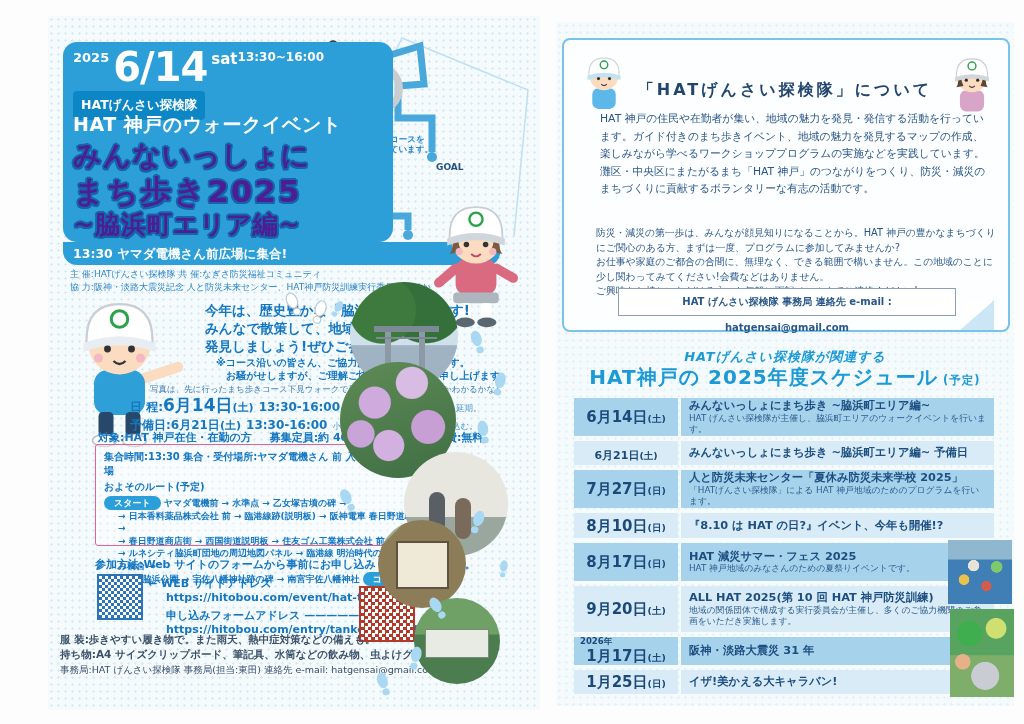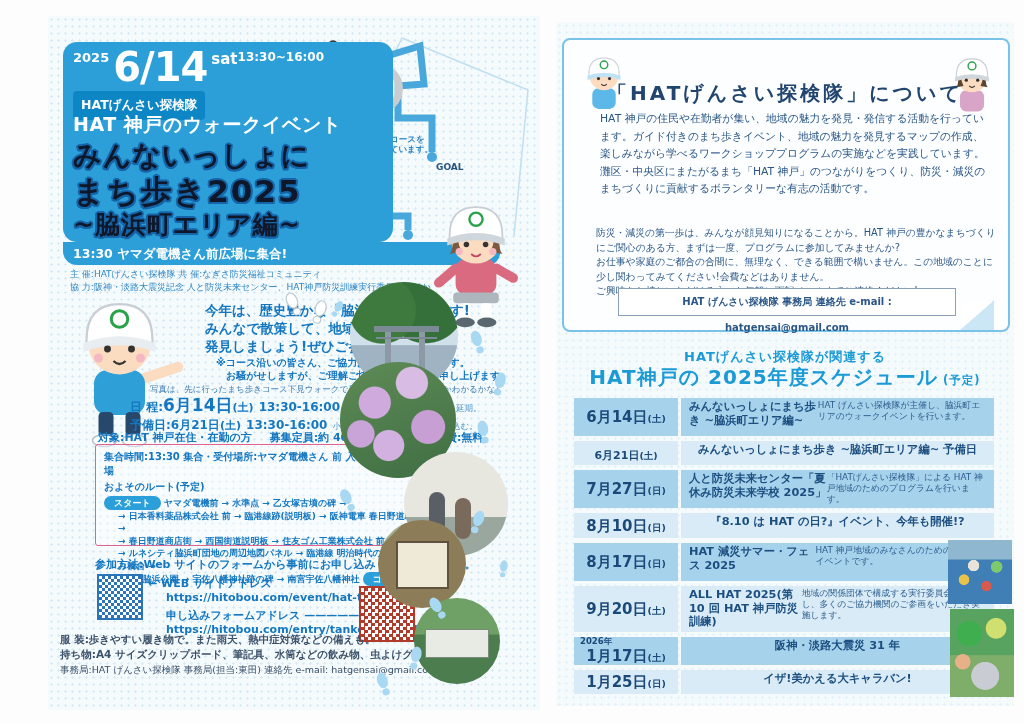--- a/index.html
+++ b/index.html
@@ -14,21 +14,21 @@
   .hdr{left:63px;top:42px;width:330px;height:200px;background:#2c9fd8;border-radius:14px;color:#fff;}
   .hdr-strip{left:63px;top:242px;width:437px;height:23px;background:#2c9fd8;border-radius:0 4px 12px 14px;color:#fff;font-size:12.5px;font-weight:bold;line-height:23px;padding-left:10px;box-sizing:border-box;}
   .hdr-daterow{left:10px;top:4px;display:flex;align-items:flex-start;gap:4px;}
   .hdr-year{font-size:13px;font-weight:bold;margin-top:4px;}
   .hdr-date{font-size:40px;font-weight:bold;line-height:42px;letter-spacing:-1px;}
   .hdr-daycol{display:flex;margin-top:4px;}
   .hdr-day{font-size:15px;font-weight:bold;}
   .hdr-time{font-size:12px;font-weight:bold;}
   .hdr-badge{left:10px;top:49px;background:#0d86c6;border-radius:4px;padding:6px 8px;font-size:12.5px;font-weight:bold;}
   .hdr-sub{left:10px;top:70px;font-size:19px;font-weight:bold;letter-spacing:0.5px;}
-  .outline{color:#0f172a;text-shadow:2px 0 #1565a8,-2px 0 #1565a8,0 2px #1565a8,0 -2px #1565a8,1.5px 1.5px #1565a8,-1.5px -1.5px #1565a8,1.5px -1.5px #1565a8,-1.5px 1.5px #1565a8;}
+  .outline{color:#4c1d95;text-shadow:2px 0 #1565a8,-2px 0 #1565a8,0 2px #1565a8,0 -2px #1565a8,1.5px 1.5px #1565a8,-1.5px -1.5px #1565a8,1.5px -1.5px #1565a8,-1.5px 1.5px #1565a8;}
   .hdr-t1{left:10px;top:95px;font-size:28px;font-weight:bold;letter-spacing:1px;}
   .hdr-t2{left:10px;top:129px;font-size:31px;font-weight:bold;letter-spacing:2px;}
   .hdr-t3{left:10px;top:166px;font-size:25px;font-weight:bold;letter-spacing:1px;}
 
   .credits{color:#2f86c4;font-size:9px;line-height:13px;}
   .c1{left:70px;top:268px;}
   .c2{left:70px;top:281px;}
 
   
   .intro{left:205px;top:301px;color:#1477c0;font-size:13.5px;font-weight:bold;line-height:18px;}
@@ -101,36 +101,36 @@
   .photo-parksign{left:414px;top:598px;width:86px;height:86px;background:linear-gradient(180deg,#6fa065 0 42%,#4c7d4e 43%);}
   .photo-parksign::before{content:"";position:absolute;left:13%;top:36%;width:72%;height:32%;background:#e8ebe4;border:1px solid #7a8a7a;}
 
   
   .fp{position:absolute;width:15px;fill:#a9d9f2;}
   .fp.small{width:11px;}
   .fp.white{fill:#ffffff;stroke:#b9c6cf;stroke-width:1.5px;}
 
   
   .aboutbox{left:562px;top:38px;width:448px;height:294px;border:2px solid #79c2e8;border-radius:8px;background:#fdfeff;box-sizing:border-box;}
-  .about-title{left:556px;top:80px;width:458px;text-align:center;color:#21456e;font-size:20px;font-weight:bold;letter-spacing:3px;}
+  .about-title{left:556px;top:80px;width:458px;text-align:center;color:#21456e;font-size:16px;font-weight:bold;letter-spacing:3px;}
   .about-body{left:600px;top:110px;width:394px;color:#2a5787;font-size:10.8px;line-height:17.5px;font-weight:500;}
   .recruit-title{left:556px;top:200px;width:458px;text-align:center;color:#1787cc;font-size:16px;font-weight:bold;letter-spacing:2px;}
   .recruit-p{left:596px;top:226px;width:402px;color:#2a5787;font-size:9.8px;line-height:14.5px;}
   .contactbox{left:618px;top:288px;width:336px;height:26px;border:1px solid #8aa0b8;background:#fff;color:#2a5787;font-size:10px;font-weight:bold;line-height:26px;text-align:center;}
   .curl{left:960px;top:300px;width:0;height:0;border-left:34px solid rgba(0,0,0,0);border-bottom:30px solid #cbe6f5;}
   .curl2{left:962px;top:302px;width:0;height:0;border-right:30px solid rgba(0,0,0,0);border-top:26px solid #ffffff;}
 
   
-  .sk{left:556px;top:348px;width:458px;text-align:center;color:#1b9ad6;font-size:13px;font-weight:bold;letter-spacing:1px;}
+  .sk{left:556px;top:348px;width:458px;text-align:center;color:#1b9ad6;font-size:13px;font-weight:bold;letter-spacing:1px;font-style:italic;}
   .st{left:556px;top:364px;width:458px;text-align:center;color:#1b9ad6;font-size:20px;font-weight:bold;letter-spacing:1px;}
   .st .sfx{font-size:11.5px;font-weight:bold;}
   .stable{left:574px;top:398px;width:420px;display:flex;flex-direction:column;gap:5px;}
   .srow{display:flex;}
   .srow .sdate{width:104px;flex:none;display:flex;flex-direction:column;align-items:center;justify-content:center;color:#1b4a7a;}
-  .srow .scontent{flex:1;margin-left:3px;display:flex;flex-direction:row;justify-content:center;padding:2px 8px;box-sizing:border-box;}
+  .srow .scontent{flex:1;margin-left:3px;display:flex;flex-direction:column;justify-content:center;padding:2px 8px;box-sizing:border-box;}
   .srow.strong .sdate,.srow.strong .scontent{background:#a7d2ec;}
   .srow.light .sdate,.srow.light .scontent{background:#d8ebf6;}
   .sdnum{font-size:15px;font-weight:bold;}
   .sdwd{font-size:9.5px;font-weight:bold;}
   .sd-small .sdnum{font-size:11px;font-weight:bold;}
   .syear{font-size:8.5px;font-weight:bold;align-self:flex-start;padding-left:6px;line-height:9px;}
   .stitle{font-size:11.3px;font-weight:bold;color:#1c4f80;line-height:13.5px;}
   .sdesc{font-size:8.8px;color:#2c5d8d;line-height:11px;}
   .sdesc:empty{display:none;}
 

